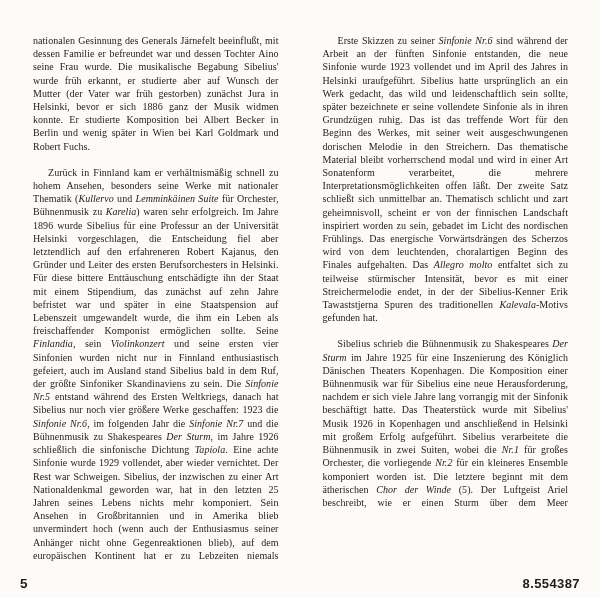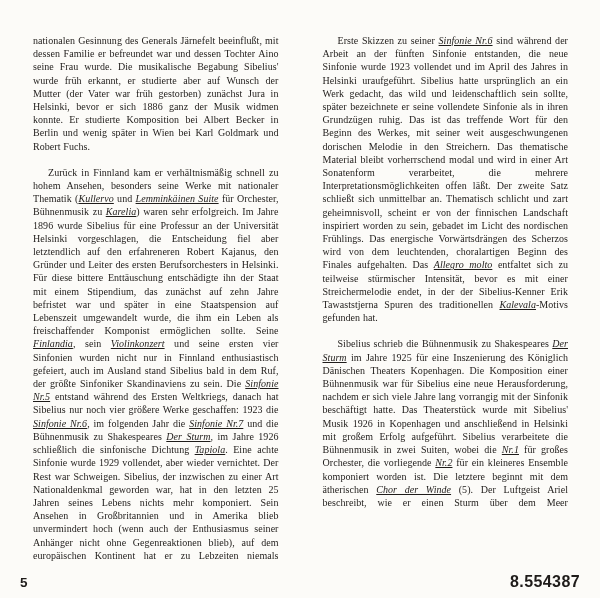--- a/index.html
+++ b/index.html
@@ -42,38 +42,37 @@
     hyphens: none;
   }
   p.para.indent {
     text-indent: 15px;
   }
   p.para.jlast {
     text-align-last: justify;
   }
   p.para i {
     font-style: italic;
-    text-decoration: underline;
   }
   .footer {
     position: absolute;
     left: 20px;
     right: 20px;
     bottom: 7px;
     display: flex;
     justify-content: space-between;
     align-items: baseline;
     font-family: "Liberation Sans", sans-serif;
     font-weight: 700;
   }
   .page-number {
     font-size: 13.5px;
   }
   .catalog-number {
-    font-size: 16px;
+    font-size: 13px;
     letter-spacing: 0.4px;
   }
 </style>
 </head>
 <body style="background: rgb(252, 251, 248); color: rgb(31, 28, 26);">
 
 <div class="page">
   <div class="columns">
     <div class="col">
         <p class="para"><span>nationalen Gesinnung des Generals Järnefelt beeinflußt, mit dessen Familie er befreundet war und dessen Tochter Aino seine Frau wurde. Die musikalische Begabung Sibelius' wurde früh erkannt, er studierte aber auf Wunsch der Mutter (der Vater war früh gestorben) zunächst Jura in Helsinki, bevor er sich 1886 ganz der Musik widmen konnte. Er studierte Komposition bei Albert Becker in Berlin und wenig später in Wien bei Karl Goldmark und Robert Fuchs.</span></p>

